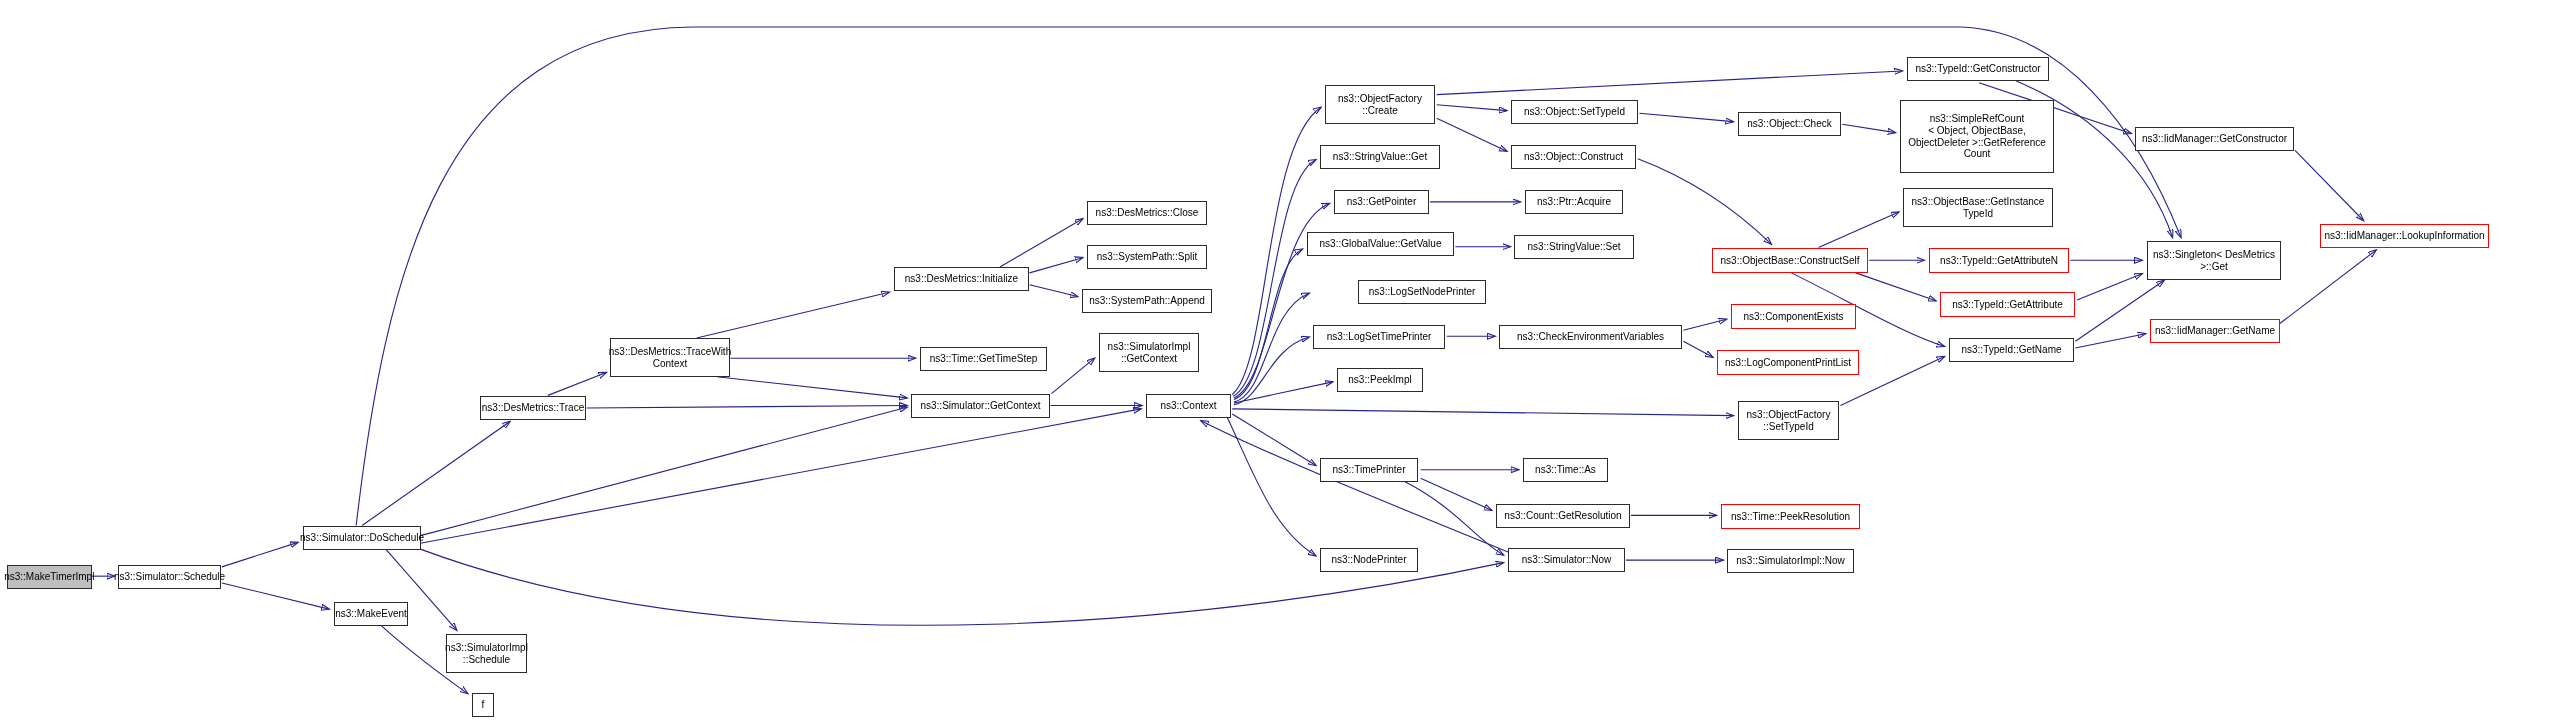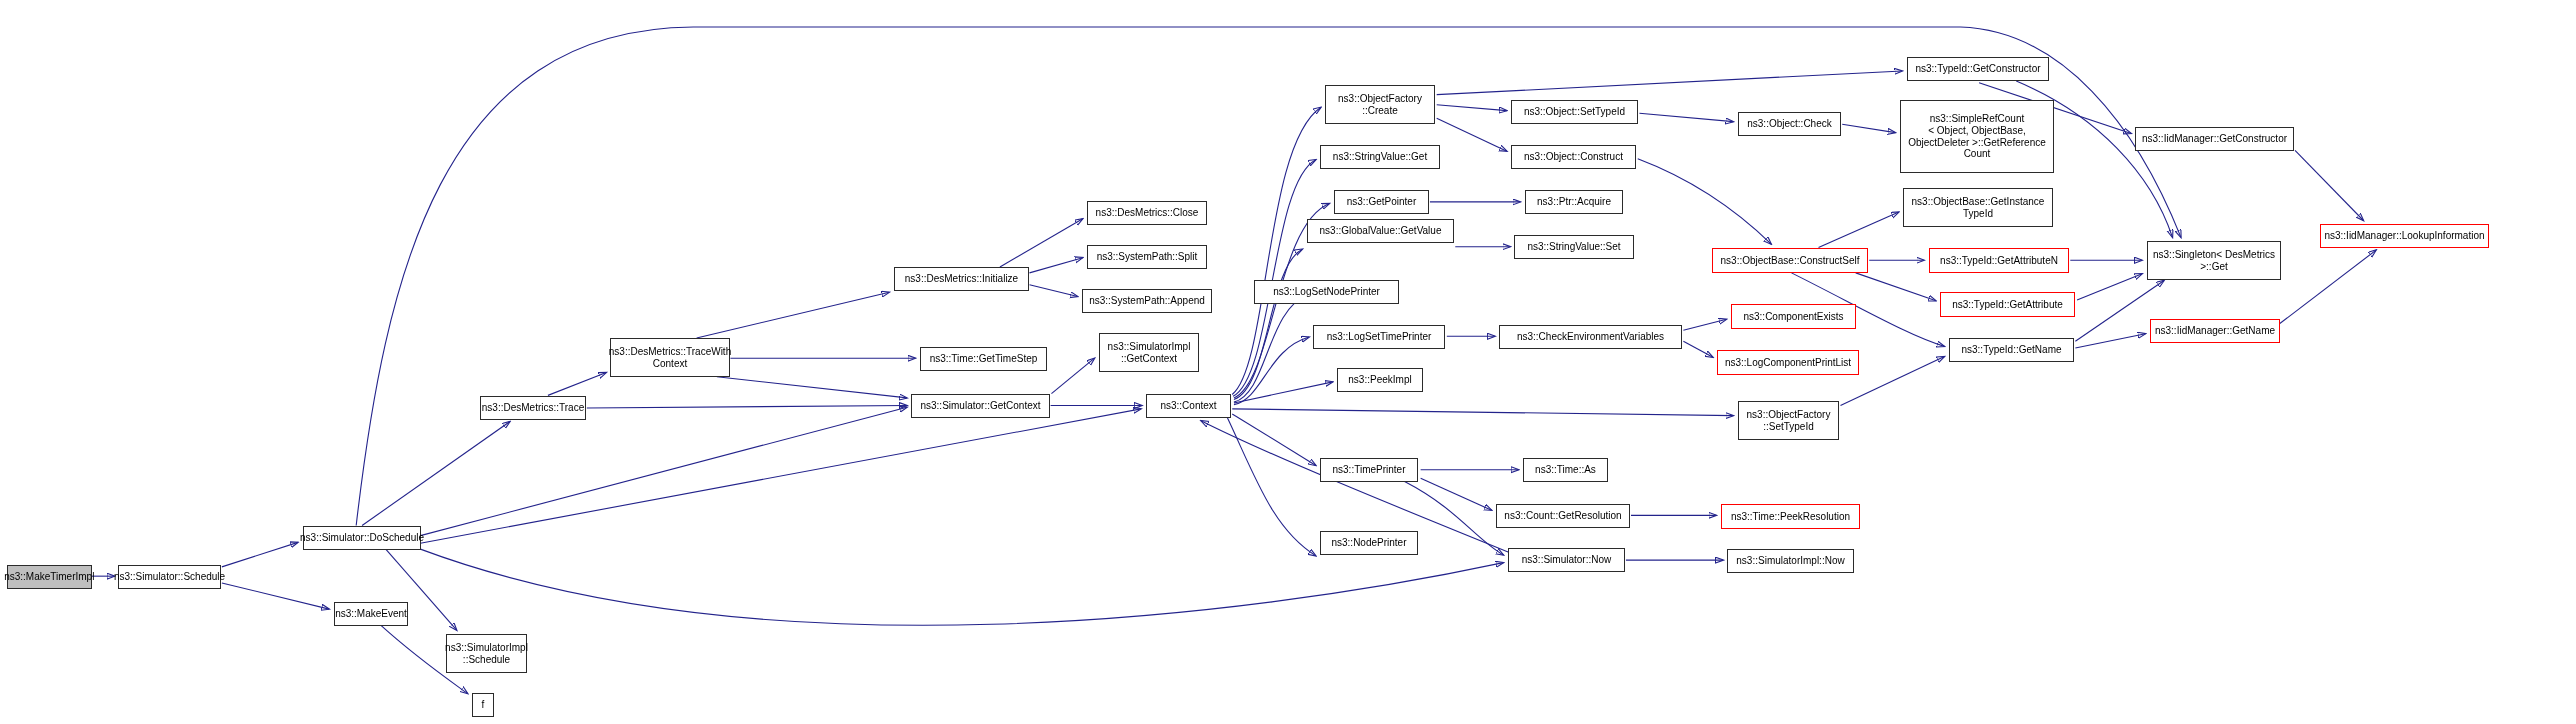--- a/index.html
+++ b/index.html
@@ -117,26 +117,26 @@
   <div class="node" style="left:1082px;top:289px;width:130px;height:24px">ns3::SystemPath::Append</div>
   <div class="node" style="left:920px;top:347px;width:127px;height:24px">ns3::Time::GetTimeStep</div>
   <div class="node" style="left:1099px;top:333px;width:100px;height:39px">ns3::SimulatorImpl
 ::GetContext</div>
   <div class="node" style="left:911px;top:394px;width:139px;height:24px">ns3::Simulator::GetContext</div>
   <div class="node" style="left:1146px;top:394px;width:85px;height:24px">ns3::Context</div>
   <div class="node" style="left:1325px;top:85px;width:110px;height:39px">ns3::ObjectFactory
 ::Create</div>
   <div class="node" style="left:1320px;top:145px;width:120px;height:24px">ns3::StringValue::Get</div>
   <div class="node" style="left:1334px;top:190px;width:95px;height:24px">ns3::GetPointer</div>
-  <div class="node" style="left:1307px;top:219px;width:147px;height:24px">ns3::GlobalValue::GetValue</div>
-  <div class="node" style="left:1254px;top:280px;width:145px;height:24px">ns3::LogSetNodePrinter</div>
+  <div class="node" style="left:1307px;top:232px;width:147px;height:24px">ns3::GlobalValue::GetValue</div>
+  <div class="node" style="left:1358px;top:280px;width:128px;height:24px">ns3::LogSetNodePrinter</div>
   <div class="node" style="left:1313px;top:325px;width:132px;height:24px">ns3::LogSetTimePrinter</div>
   <div class="node" style="left:1337px;top:368px;width:86px;height:24px">ns3::PeekImpl</div>
   <div class="node" style="left:1320px;top:458px;width:98px;height:24px">ns3::TimePrinter</div>
-  <div class="node" style="left:1320px;top:531px;width:98px;height:24px">ns3::NodePrinter</div>
+  <div class="node" style="left:1320px;top:548px;width:98px;height:24px">ns3::NodePrinter</div>
   <div class="node" style="left:1511px;top:100px;width:127px;height:24px">ns3::Object::SetTypeId</div>
   <div class="node" style="left:1511px;top:145px;width:125px;height:24px">ns3::Object::Construct</div>
   <div class="node" style="left:1525px;top:190px;width:98px;height:24px">ns3::Ptr::Acquire</div>
   <div class="node" style="left:1514px;top:235px;width:120px;height:24px">ns3::StringValue::Set</div>
   <div class="node" style="left:1499px;top:325px;width:183px;height:24px">ns3::CheckEnvironmentVariables</div>
   <div class="node" style="left:1523px;top:458px;width:85px;height:24px">ns3::Time::As</div>
   <div class="node" style="left:1496px;top:504px;width:134px;height:24px">ns3::Count::GetResolution</div>
   <div class="node" style="left:1508px;top:548px;width:117px;height:24px">ns3::Simulator::Now</div>
   <div class="node" style="left:1738px;top:112px;width:103px;height:24px">ns3::Object::Check</div>
   <div class="node" style="left:1900px;top:100px;width:154px;height:73px">ns3::SimpleRefCount

